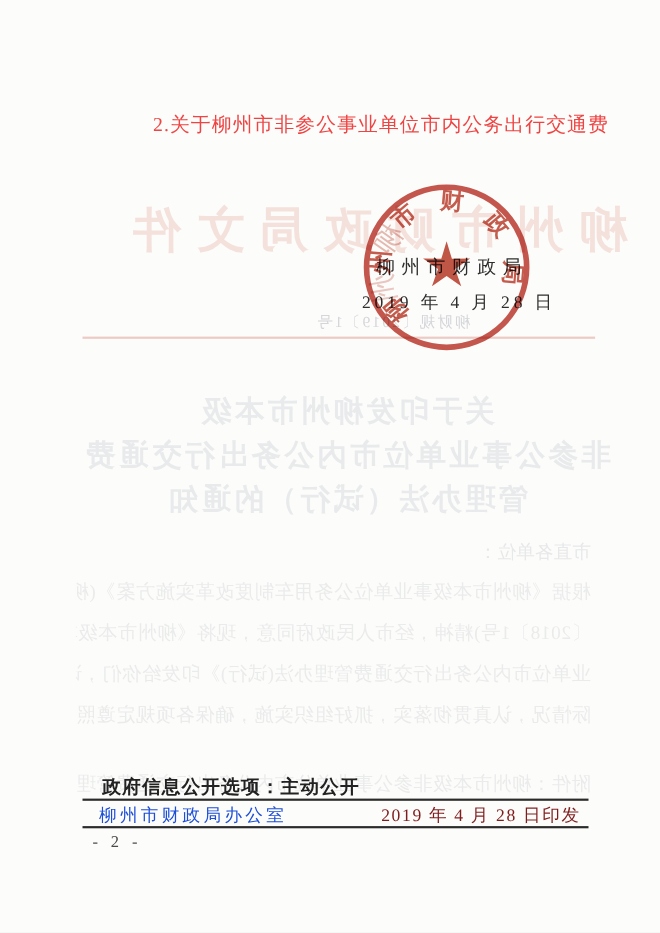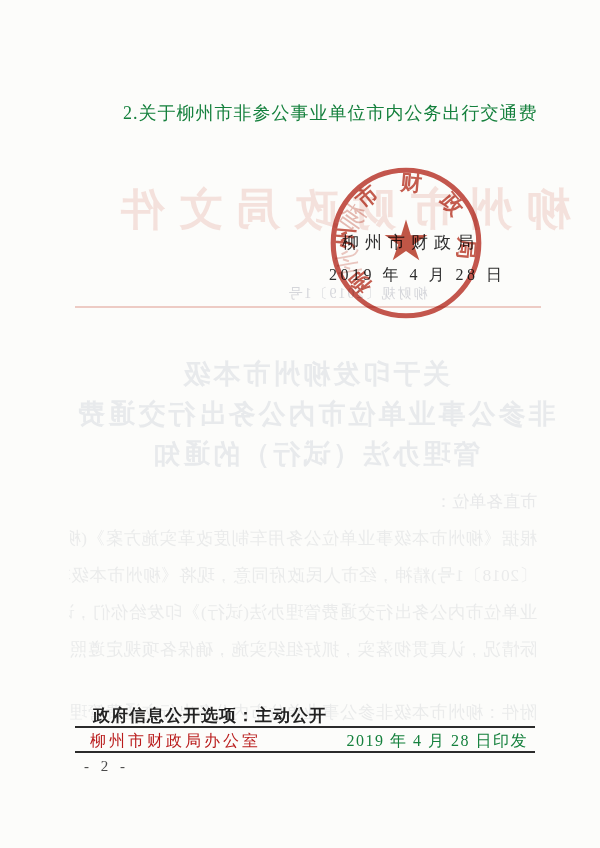--- a/index.html
+++ b/index.html
@@ -1,20 +1,20 @@
 <!DOCTYPE html>
 <html><head>
 <meta charset="utf-8">
 <style>
   html,body{margin:0;padding:0;}
   body{width:600px;height:848px;background:#e9e9e9;font-family:"Liberation Serif","DejaVu Serif",serif;}
   .page{position:relative;width:600px;height:848px;background:#fcfcfa;overflow:hidden;}
   .abs{position:absolute;}
   
-  .heading-line{color:#15803d;font-size:18px;letter-spacing:1px;white-space:nowrap;}
+  .heading-line{color:#ef4444;font-size:18px;letter-spacing:1px;white-space:nowrap;margin-left:16px;}
   
   .bleed{left:30px;top:180px;width:540px;transform:scaleX(-1);pointer-events:none;}
   .bleed-header{font-size:44px;font-weight:bold;letter-spacing:14px;text-align:center;
     color:rgba(203,84,68,0.16);line-height:60px;height:60px;padding-right:80px;white-space:nowrap;}
   .bleed-docnum{margin-top:46px;font-size:14px;line-height:16px;text-align:center;
     color:rgba(110,115,135,0.28);padding-right:114px;letter-spacing:2px;}
   .bleed-redrule{margin-top:4px;margin-left:29px;width:466px;height:2px;background:rgba(198,74,56,0.28);}
   .bleed-title{margin-top:46px;text-align:center;padding-right:30px;}
   .bleed-title div{font-size:27px;font-weight:bold;letter-spacing:3px;line-height:40px;
     color:rgba(123,133,162,0.15);white-space:nowrap;}
@@ -27,22 +27,22 @@
   
   .sig-agency{left:342px;top:231px;font-size:17px;letter-spacing:6px;color:#2e2e2e;white-space:nowrap;}
   .sig-date{left:329px;top:265px;font-size:16px;letter-spacing:3.5px;color:#2e2e2e;white-space:nowrap;}
   
   .seal{left:324px;top:161px;width:164px;height:164px;opacity:0.9;mix-blend-mode:multiply;}
   .ghost-seal-char{font-size:26px;color:rgba(192,75,58,0.38);mix-blend-mode:multiply;}
   
   .footer-disclosure{left:93px;top:704px;font-family:Liberation Serif, serif;
     font-weight:bold;font-size:17px;color:#222;letter-spacing:1px;white-space:nowrap;}
   .footer-rule{left:75px;width:460px;height:2px;background:#2b2b2b;}
-  .footer-office{left:90px;top:731px;font-size:16px;letter-spacing:3px;color:#b91c1c;white-space:nowrap;}
-  .footer-printdate{right:72px;top:731px;font-size:16px;letter-spacing:1.5px;color:#15803d;white-space:nowrap;}
+  .footer-office{left:90px;top:731px;font-size:16px;letter-spacing:3px;color:#1d4ed8;white-space:nowrap;}
+  .footer-printdate{right:72px;top:731px;font-size:16px;letter-spacing:1.5px;color:#7f1d1d;white-space:nowrap;}
   .page-number{left:84px;top:758px;font-size:15px;letter-spacing:4px;color:#4a4a4a;white-space:nowrap;}
   .seal-arc-char{font-size:21px;font-weight:bold;fill:#c14b3c;font-family:"Liberation Serif","DejaVu Serif",serif;}
 </style>
 </head>
 <body>
 
 <div class="page">
 
   <div class="abs heading-line" style="left:123px;top:101px;">2.关于柳州市非参公事业单位市内公务出行交通费</div>
 

